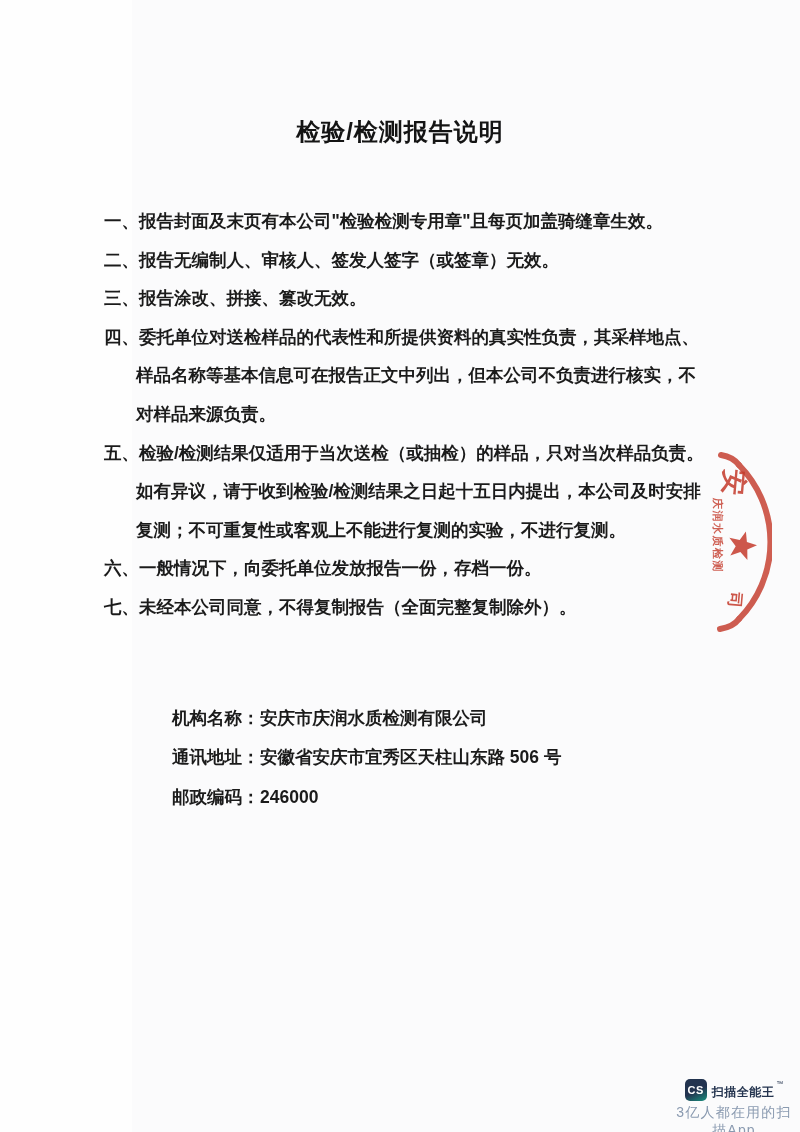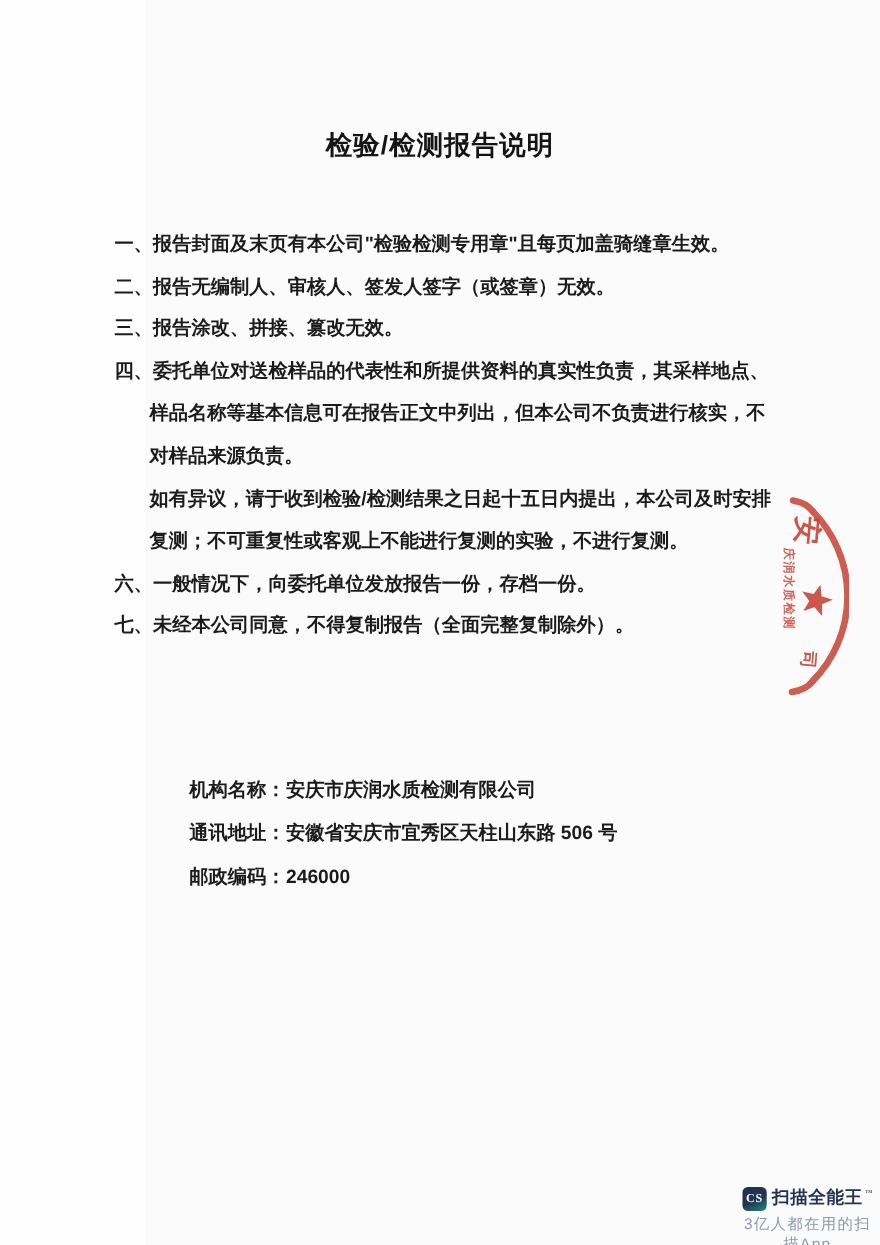--- a/index.html
+++ b/index.html
@@ -30,46 +30,47 @@
     white-space:nowrap;color:#1b1b1b;margin-left:36px;
   }
   .oline{height:39.4px;}
   .oline .olabel{display:inline-block;min-width:88px;}
   .oline.cont{padding-left:88px;}
   
   .seal{position:absolute;left:700px;top:450px;width:72px;height:186px;pointer-events:none;}
   .seal svg{display:block;}
   
   .watermark{position:absolute;left:674px;top:1079px;width:120px;text-align:center;}
-  .wm-row{display:flex;align-items:flex-start;justify-content:center;gap:5px;font-family:Liberation Serif, serif;}
+  .wm-row{display:flex;align-items:flex-end;justify-content:center;gap:5px;}
   .cs-logo{
     width:22px;height:22px;border-radius:5px;flex:0 0 auto;
     background:linear-gradient(155deg,#22334f 54%,#17b08e 115%);
     color:#ffffff;font-size:11px;font-weight:700;
     display:flex;align-items:center;justify-content:center;letter-spacing:.5px;
   }
-  .wm-name{font-size:16px;font-weight:700;color:#24344f;letter-spacing:.5px;}
+  .wm-name{font-size:12px;font-weight:700;color:#24344f;letter-spacing:.5px;}
   .wm-tm{font-size:7px;color:#24344f;align-self:flex-start;margin-left:-3px;margin-top:1px;}
   .wm-tagline{margin-top:3px;font-size:14px;color:#8a9ab0;letter-spacing:1.2px;}
 </style>
 </head>
 <body>
 
 <div class="page">
   <div class="left-strip"></div>
 
   <h1 class="page-title">检验/检测报告说明</h1>
 
   <div class="notice-list" id="notice-list">
       <div class="nline"><span class="marker">一、</span>报告封面及末页有本公司"检验检测专用章"且每页加盖骑缝章生效。</div>
       <div class="nline"><span class="marker">二、</span>报告无编制人、审核人、签发人签字（或签章）无效。</div>
       <div class="nline"><span class="marker">三、</span>报告涂改、拼接、篡改无效。</div>
       <div class="nline"><span class="marker">四、</span>委托单位对送检样品的代表性和所提供资料的真实性负责，其采样地点、</div>
       <div class="nline cont">样品名称等基本信息可在报告正文中列出，但本公司不负责进行核实，不</div>
       <div class="nline cont">对样品来源负责。</div>
+      <div class="nline"><span class="marker">五、</span>检验/检测结果仅适用于当次送检（或抽检）的样品，只对当次样品负责。</div>
       <div class="nline cont">如有异议，请于收到检验/检测结果之日起十五日内提出，本公司及时安排</div>
       <div class="nline cont">复测；不可重复性或客观上不能进行复测的实验，不进行复测。</div>
       <div class="nline"><span class="marker">六、</span>一般情况下，向委托单位发放报告一份，存档一份。</div>
       <div class="nline"><span class="marker">七、</span>未经本公司同意，不得复制报告（全面完整复制除外）。</div>
     </div>
 
   <div class="org-info" id="org-info">
       <div class="oline"><span class="olabel">机构名称：</span>安庆市庆润水质检测有限公司</div>
       <div class="oline"><span class="olabel">通讯地址：</span>安徽省安庆市宜秀区天柱山东路 506 号</div>
       <div class="oline"><span class="olabel">邮政编码：</span>246000</div>

